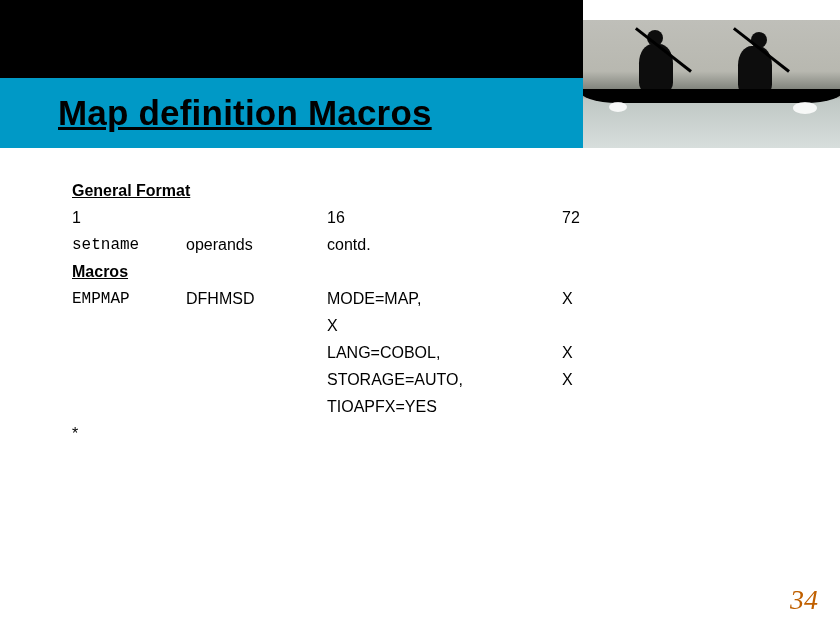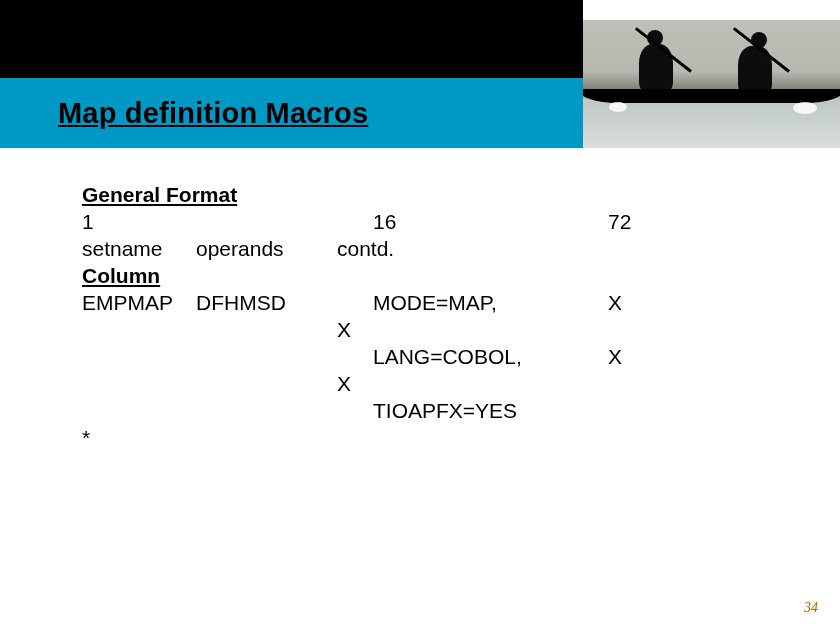--- a/index.html
+++ b/index.html
@@ -31,21 +31,21 @@
     left: 0;
     top: 78px;
     width: 583px;
     height: 70px;
     background: #0099c6;
     display: flex;
     align-items: center;
   }
 
   .title {
-    font-size: 29px;
+    font-size: 35px;
     font-weight: bold;
     text-decoration: underline;
     color: #000000;
     margin-left: 58px;
     letter-spacing: 0.2px;
   }
 
   .header-image {
     position: absolute;
     right: 0;
@@ -108,50 +108,50 @@
   .splash {
     position: absolute;
     background: rgba(255,255,255,0.85);
     border-radius: 50%;
   }
   .splash.s1 { left: 26px; top: 82px; width: 18px; height: 10px; }
   .splash.s2 { left: 210px; top: 82px; width: 24px; height: 12px; }
 
   .content {
     position: absolute;
-    left: 82px;
+    left: 72px;
     top: 181px;
     width: 700px;
-    font-size: 21px;
+    font-size: 16px;
     line-height: 1.3;
     color: #000000;
   }
 
   .content .row {
     display: flex;
     height: 27px;
     align-items: flex-start;
   }
 
   .col1 { width: 255px; }
-  .col2 { width: 235px; margin-left: 36px; }
+  .col2 { width: 235px; }
   .col3 { width: auto; text-align: center; }
 
-  .c1a { width: 114px; }
+  .c1a { width: 114px; font-family: Liberation Mono, monospace; }
   .c1b { width: 141px; }
 
   .u { text-decoration: underline; font-weight: bold; }
 
   .page-number {
     position: absolute;
     right: 22px;
     bottom: 14px;
     color: #c06000;
     font-family: "Times New Roman", Times, serif;
-    font-size: 14px;
+    font-size: 28px;
     font-style: italic;
   }
 </style>
 </head>
 <body>
 
 <div class="header">
   <div class="header-left"></div>
   <div class="header-teal">
     <span class="title">Map definition Macros</span>
@@ -182,21 +182,21 @@
     <span class="col3">72</span>
   </div>
 
   <div class="row">
     <span class="c1a">setname</span>
     <span class="c1b">operands</span>
     <span class="col3">contd.</span>
   </div>
 
   <div class="row">
-    <span class="u">Column</span>
+    <span class="u">Macros</span>
   </div>
 
   <div class="row">
     <span class="c1a">EMPMAP</span>
     <span class="c1b">DFHMSD</span>
     <span class="col2">MODE=MAP,</span>
     <span class="col3">X</span>
   </div>
 
   <div class="row">
@@ -205,20 +205,21 @@
   </div>
 
   <div class="row">
     <span class="col1"></span>
     <span class="col2">LANG=COBOL,</span>
     <span class="col3">X</span>
   </div>
 
   <div class="row">
     <span class="col1"></span>
+    <span class="col2">STORAGE=AUTO,</span>
     <span class="col3">X</span>
   </div>
 
   <div class="row">
     <span class="col1"></span>
     <span class="col2">TIOAPFX=YES</span>
     <span class="col3"></span>
   </div>
 
   <div class="row">

